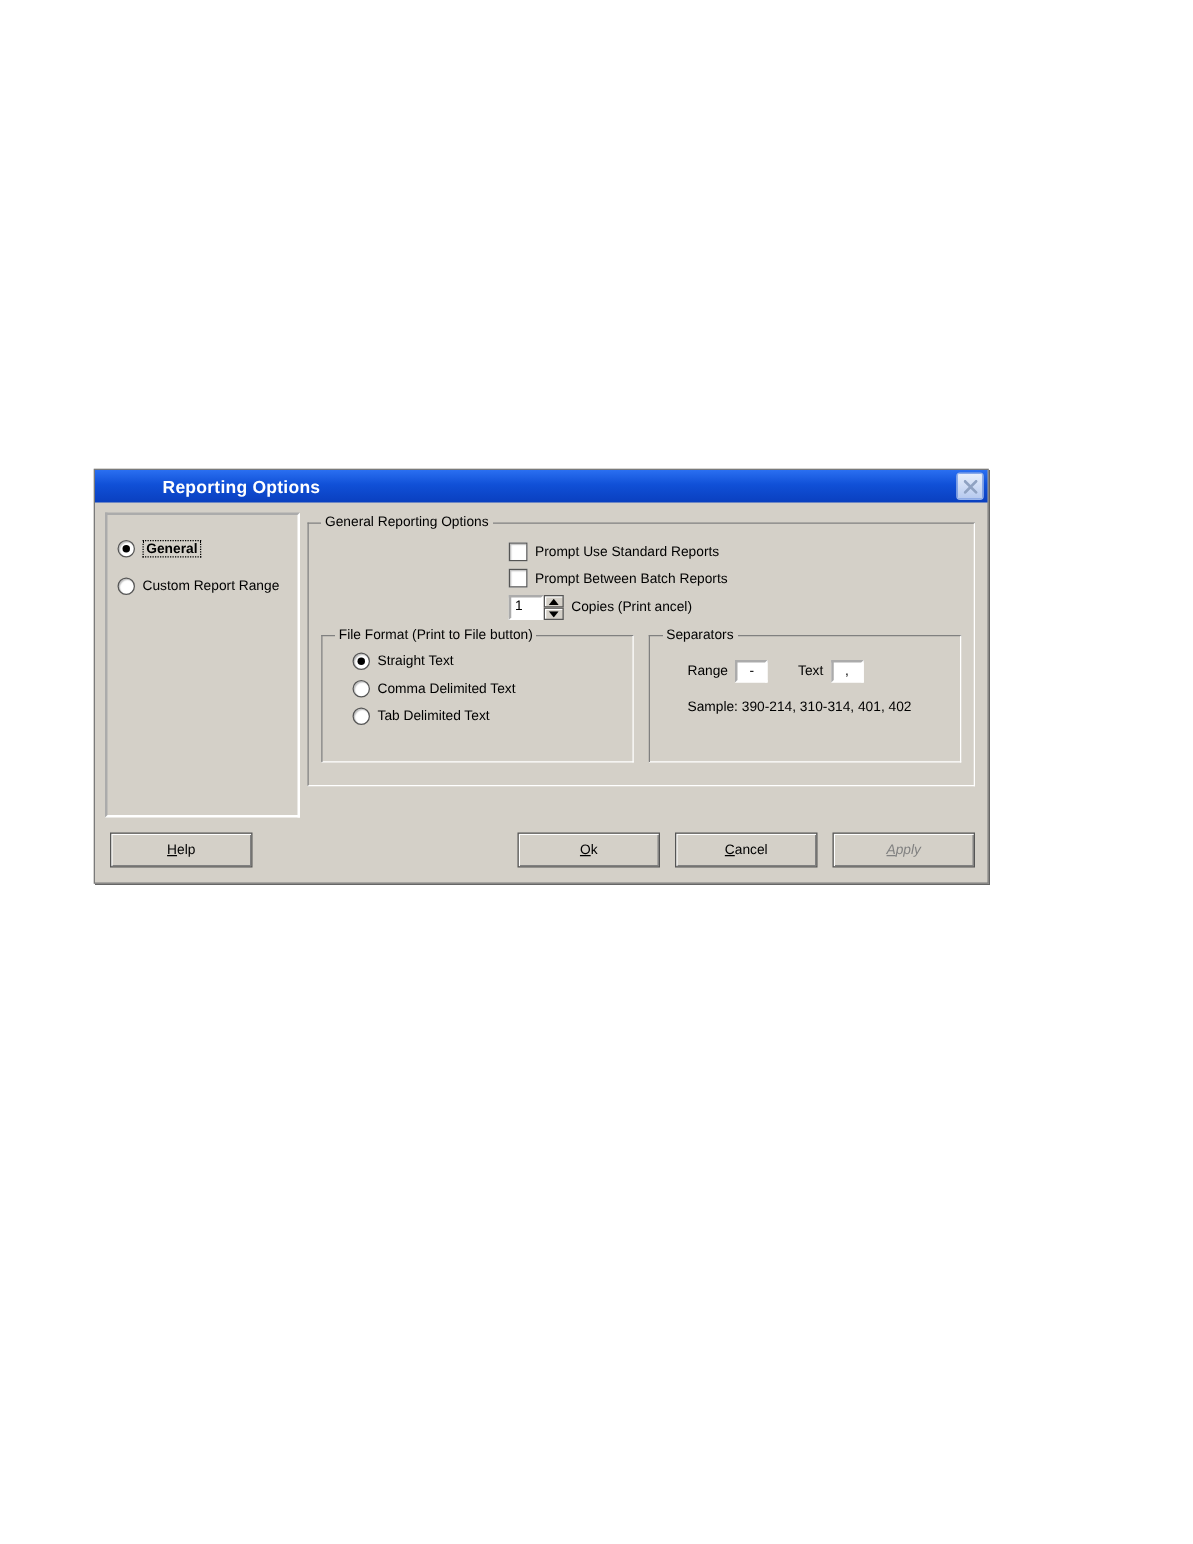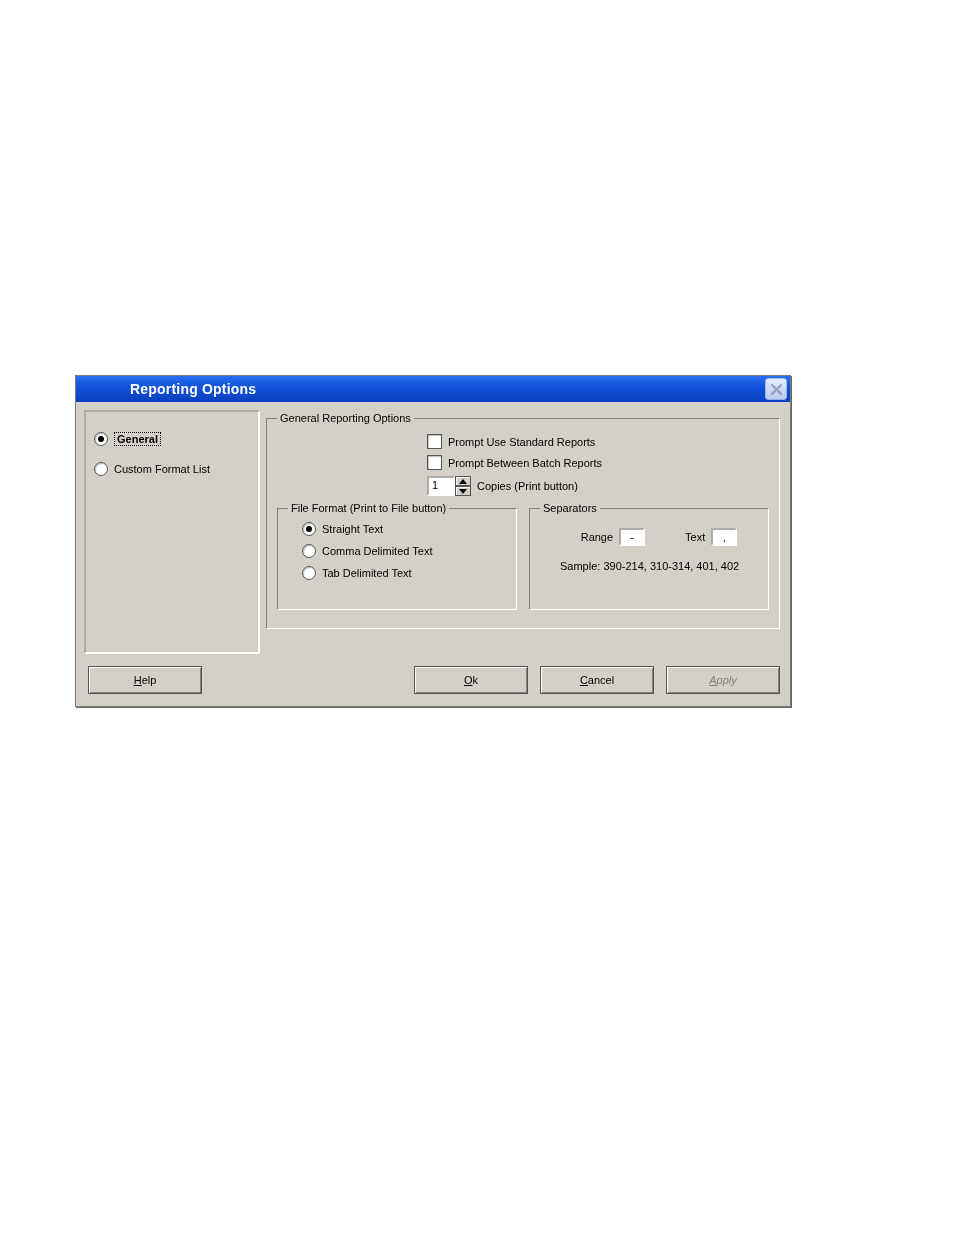--- a/index.html
+++ b/index.html
@@ -50,21 +50,21 @@
     color: #98a6c0;
     line-height: 1;
     cursor: default;
   }
   .titlebar-close svg { display:block; }
   .dialog-body {
     display: flex;
     padding: 0;
   }
   .sidebar {
-    width: 176px;
+    width: 156px;
     margin: 8px 4px 4px 8px;
     border: 2px inset #fff;
     background: #d4d0c8;
     padding: 20px 8px 8px 8px;
     box-sizing: border-box;
     height: 244px;
   }
   .radio-row {
     display: flex;
     align-items: center;
@@ -164,23 +164,22 @@
     display:flex;
     gap: 12px;
     align-items: stretch;
   }
   .sub-row fieldset { flex:1; min-height: 88px; }
   .radio-col { margin-left: 14px; }
   .radio-col .radio-row { margin-bottom: 8px; }
   .sep-inputs {
     display:flex;
     align-items:center;
-    gap: 40px;
+    gap: 24px;
     margin: 6px 0 14px 20px;
-    justify-content: center;
   }
   .sep-pair { display:flex; align-items:center; gap:6px; }
   .sep-input {
     width: 26px;
     height: 18px;
     border: 2px inset #fff;
     background:#fff;
     font-size:11px;
     box-sizing:border-box;
     text-align:center;
@@ -228,21 +227,21 @@
 
   <div class="dialog-body">
 
     <div class="sidebar">
       <div class="radio-row">
         <span class="win-radio checked"></span>
         <span class="focus-box">General</span>
       </div>
       <div class="radio-row">
         <span class="win-radio"></span>
-        <span>Custom Format List</span>
+        <span>Custom Report Range</span>
       </div>
     </div>
 
     <div class="main">
 
       <fieldset>
         <legend>General Reporting Options</legend>
 
         <div class="opt-block">
           <div class="check-row">
@@ -262,21 +261,21 @@
                       <path d="M0 5 L4 0 L8 5 Z" fill="#000"></path>
                     </svg>
                 </span>
                 <span class="spin-btn">
                   <svg width="8" height="5" viewBox="0 0 8 5">
                       <path d="M0 0 L4 5 L8 0 Z" fill="#000"></path>
                     </svg>
                 </span>
               </span>
             </span>
-            <span>Copies (Print button)</span>
+            <span>Copies (Print ancel)</span>
           </div>
         </div>
 
         <div class="sub-row">
 
           <fieldset>
             <legend>File Format (Print to File button)</legend>
             <div class="radio-col">
               <div class="radio-row">
                 <span class="win-radio checked"></span>

